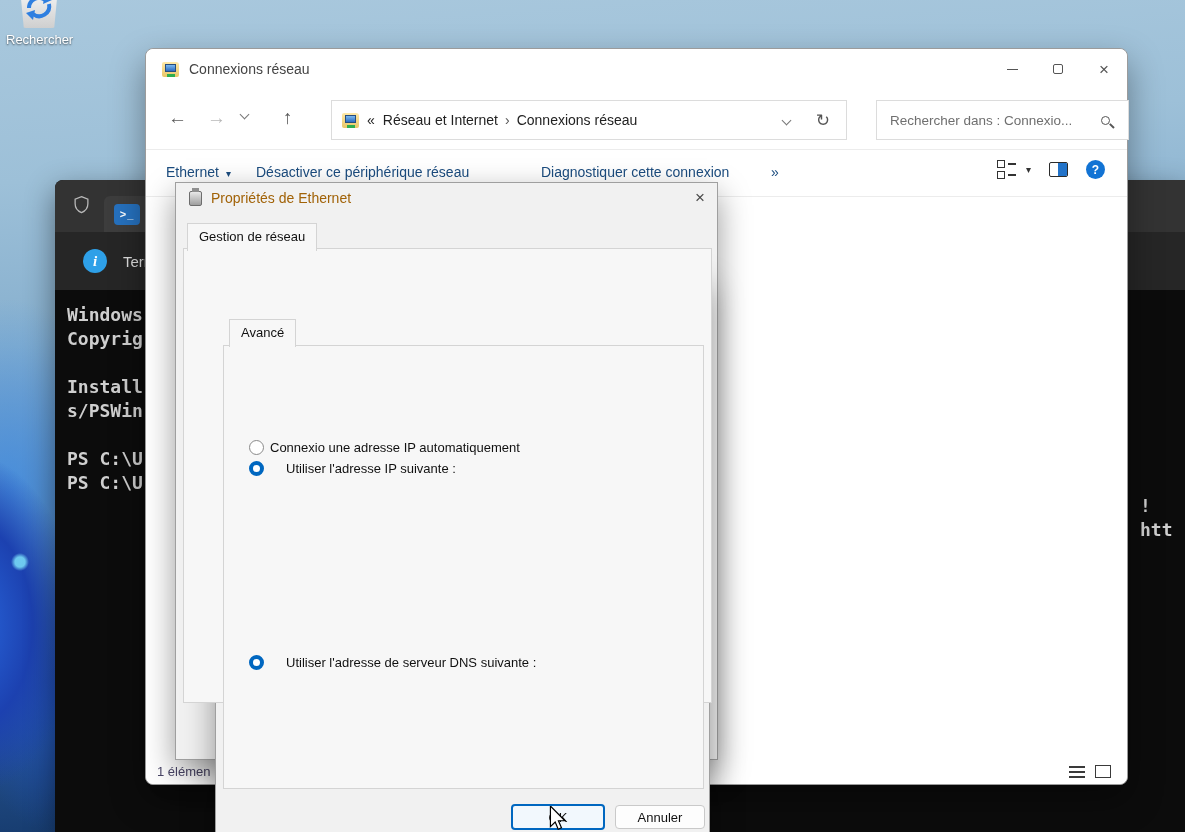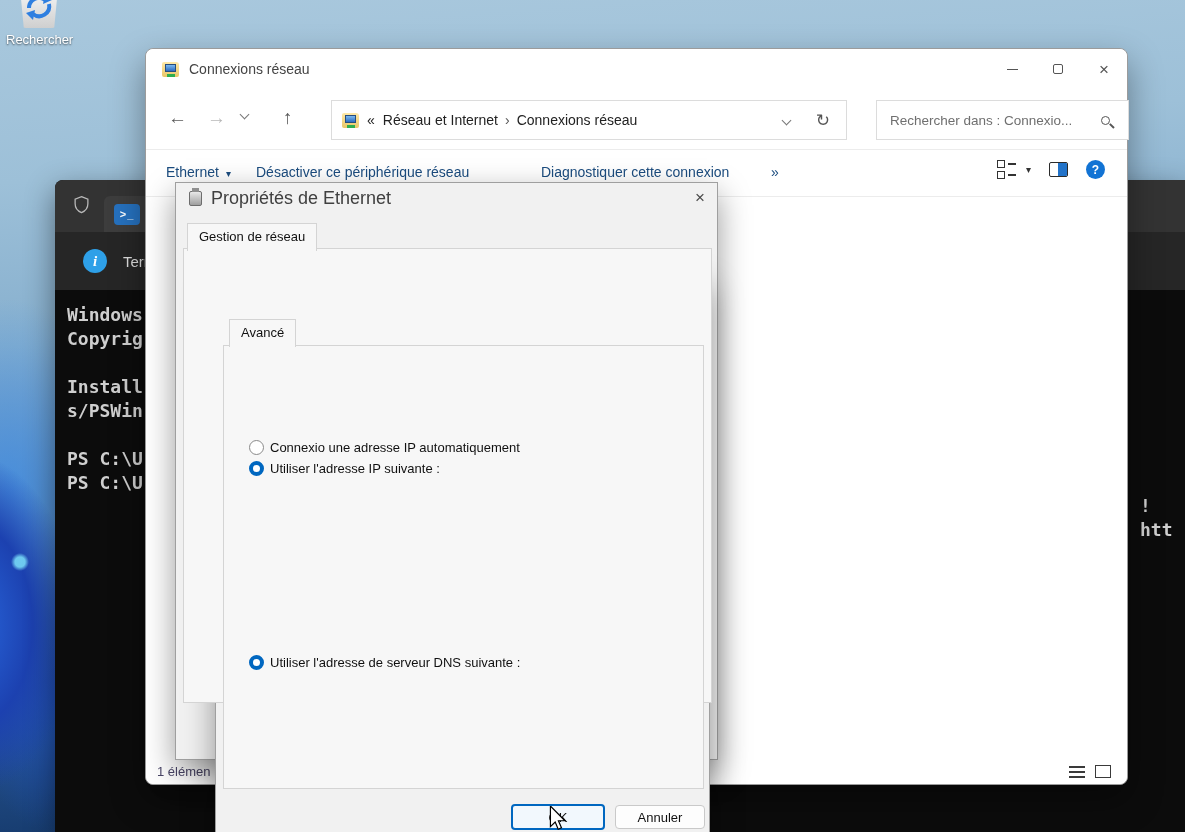--- a/index.html
+++ b/index.html
@@ -100,21 +100,21 @@
 
   
   .net-ico { width:17px; height:15px; position:relative; display:inline-block; }
   .net-ico .f { position:absolute; inset:0; background:linear-gradient(#ffe9a8,#e8c668); border-radius:2px 3px 2px 2px; }
   .net-ico .s { position:absolute; left:3px; top:2px; width:11px; height:8px; background:linear-gradient(#7db9ef,#2a6bc0); border:1px solid #274d7e; }
   .net-ico .g { position:absolute; left:5px; bottom:0px; width:8px; height:3px; background:#2fae4f; }
 
   
   .dlg { position:absolute; background:#f1f1f1; border:1px solid #9f9f9f; box-shadow:0 12px 30px rgba(0,0,0,.4); font-size:13px; color:#111; }
   .dlg-titlebar { height:30px; display:flex; align-items:center; }
-  .dlg-title { font-size:18px; color:#404040; white-space:nowrap; }
+  .dlg-title { font-size:14px; color:#a16207; white-space:nowrap; }
   .dlg-x { margin-left:auto; margin-right:12px; font-size:17px; color:#4a4a4a; }
   .tab { position:absolute; background:#f7f7f7; border:1px solid #d4d4d4; border-bottom:none; padding:5px 11px 7px; font-size:13px; z-index:2; }
   .tabpage { position:absolute; background:#f7f7f7; border:1px solid #d4d4d4; z-index:1; }
 
   
   .eth { left:175px; top:182px; width:543px; height:578px; }
   .eth-plug { width:13px; height:15px; margin:0 9px 0 13px; position:relative; background:linear-gradient(#e8e8e8,#9f9f9f); border:1px solid #6d6d6d; border-radius:2px; }
   .eth-plug::after { content:""; position:absolute; left:2px; right:2px; top:-4px; height:4px; background:#8f8f8f; }
   .eth .tab { left:11px; top:40px; }
   .eth .tabpage { left:7px; top:65px; width:529px; height:455px; }
@@ -135,21 +135,21 @@
   .tcp { left:215px; top:275px; width:495px; height:570px; }
   .tcp .dlg-title { margin-left:25px; }
   .tcp .tab { left:13px; top:43px; }
   .tcp .tabpage { left:7px; top:69px; width:481px; height:444px; }
   .tcp-desc { position:absolute; left:25px; top:83px; width:445px; line-height:21px; font-size:13px; }
   .radio-row { position:absolute; display:flex; align-items:center; gap:6px; white-space:nowrap; z-index:3; }
   .radio { width:15px; height:15px; border-radius:50%; background:#fff; border:1px solid #8a8a8a; flex:none; }
   .radio.on { border:4.5px solid #0067c0; }
   .radio.dis { border-color:#c0c0c0; }
   .lbl-dis { color:#9a9a9a; }
-  .radio-row .bg { background:#f7f7f7; padding-right:6px; display:flex; align-items:center; gap:6px; }
+  .radio-row .bg { background:#f7f7f7; padding-right:6px; display:flex; align-items:center; gap:22px; }
   .groupbox { position:absolute; border:1px solid #d2d2d2; border-radius:2px; }
   .fieldrow-label { position:absolute; white-space:nowrap; }
   .ipbox { position:absolute; width:154px; height:23px; background:#fff; border:1px solid #7a7a7a;
     display:flex; align-items:center; justify-content:center; font-size:13.5px; }
   .oct { min-width:24px; text-align:center; }
   .sep::before { content:"."; margin:0 2px; }
   .caret { width:1px; height:15px; background:#000; margin-left:1px; }
   .tcp-check { position:absolute; left:33px; top:470px; display:flex; align-items:center; gap:8px; white-space:nowrap; }
   .btn { position:absolute; background:#fdfdfd; border:1px solid #cfcfcf; border-radius:4px; font-size:13px;
     display:flex; align-items:center; justify-content:center; color:#111; }

